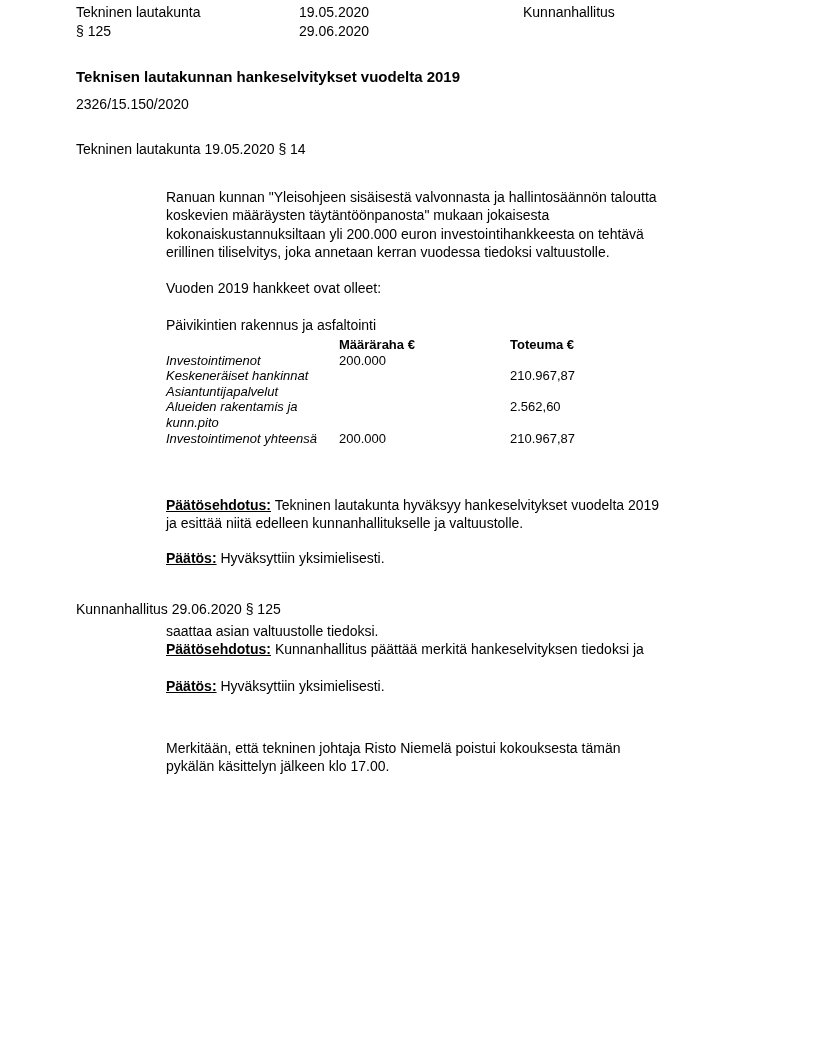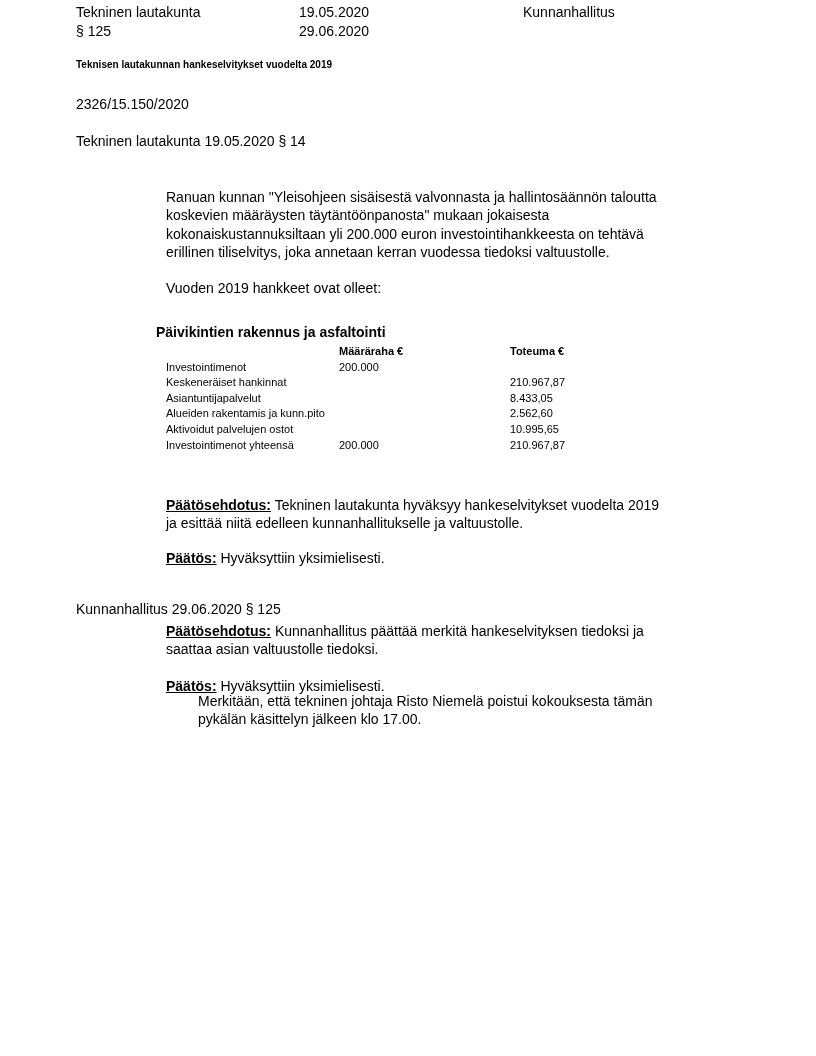--- a/index.html
+++ b/index.html
@@ -19,44 +19,44 @@
   .abs { position: absolute; }
   .lbl { font-weight: bold; text-decoration: underline; }
 
   #header-grid {
     left: 76px; top: 3px;
     display: grid;
     grid-template-columns: 223px 224px 160px;
     line-height: 19.3px;
     grid-auto-rows: 19.3px;
   }
-  #doc-title { left: 76px; top: 56px; font-size: 10px; font-weight: bold; }
+  #doc-title { left: 76px; top: 68px; font-size: 15px; font-weight: bold; }
   #case-number { left: 76px; top: 95px; }
-  #section1-heading { left: 76px; top: 132px; }
+  #section1-heading { left: 76px; top: 140px; }
 
   #intro-paragraph { left: 166px; top: 188px; }
   #projects-line { left: 166px; top: 279px; }
-  #project-title { left: 156px; top: 316px; font-weight: bold; margin-top: 7px; }
+  #project-title { left: 166px; top: 316px; font-weight: normal; }
 
   #finance-table {
-    left: 166px; top: 344px;
+    left: 166px; top: 337px;
     width: 590px;
-    font-size: 11px;
+    font-size: 13px;
     line-height: 15.6px;
   }
   .trow { display: grid; grid-template-columns: 173px 171px auto; }
-  .trow .c1 { padding-right: 4px; }
+  .trow .c1 { padding-right: 4px; font-style: italic; }
   .thead { font-weight: bold; }
 
   #proposal1 { left: 166px; top: 496px; width: 600px; }
   #decision1 { left: 166px; top: 549px; }
   #section2-heading { left: 76px; top: 600px; }
   #proposal2 { left: 166px; top: 622px; width: 600px; }
   #decision2 { left: 166px; top: 677px; }
-  #note-paragraph { left: 166px; top: 692px; margin-left: 32px; }
+  #note-paragraph { left: 166px; top: 739px; }
 </style>
 </head>
 <body>
 
 <div class="doc">
 
   <div id="header-grid" class="abs">
     <div>Tekninen lautakunta</div>
     <div>19.05.2020</div>
     <div>Kunnanhallitus</div>
@@ -91,51 +91,45 @@
       <div></div>
     </div>
     <div class="trow">
       <div class="c1">Keskeneräiset hankinnat</div>
       <div></div>
       <div>210.967,87</div>
     </div>
     <div class="trow">
       <div class="c1">Asiantuntijapalvelut</div>
       <div></div>
-      <div>8.433,05</div>
     </div>
     <div class="trow">
       <div class="c1">Alueiden rakentamis ja kunn.pito</div>
       <div></div>
       <div>2.562,60</div>
-    </div>
-    <div class="trow">
-      <div class="c1">Aktivoidut palvelujen ostot</div>
-      <div></div>
-      <div>10.995,65</div>
     </div>
     <div class="trow">
       <div class="c1">Investointimenot yhteensä</div>
       <div>200.000</div>
       <div>210.967,87</div>
     </div>
   </div>
 
   <div id="proposal1" class="abs">
     <div><span class="lbl">Päätösehdotus:</span><span> Tekninen lautakunta hyväksyy hankeselvitykset vuodelta 2019</span></div>
     <div>ja esittää niitä edelleen kunnanhallitukselle ja valtuustolle.</div>
   </div>
 
   <div id="decision1" class="abs"><span class="lbl">Päätös:</span><span> Hyväksyttiin yksimielisesti.</span></div>
 
   <div id="section2-heading" class="abs">Kunnanhallitus 29.06.2020 § 125</div>
 
   <div id="proposal2" class="abs">
+    <div>saattaa asian valtuustolle tiedoksi.</div>
     <div><span class="lbl">Päätösehdotus:</span><span> Kunnanhallitus päättää merkitä hankeselvityksen tiedoksi ja</span></div>
-    <div>saattaa asian valtuustolle tiedoksi.</div>
   </div>
 
   <div id="decision2" class="abs"><span class="lbl">Päätös:</span><span> Hyväksyttiin yksimielisesti.</span></div>
 
   <div id="note-paragraph" class="abs">
     <div>Merkitään, että tekninen johtaja Risto Niemelä poistui kokouksesta tämän</div>
     <div>pykälän käsittelyn jälkeen klo 17.00.</div>
   </div>
 
 </div>

